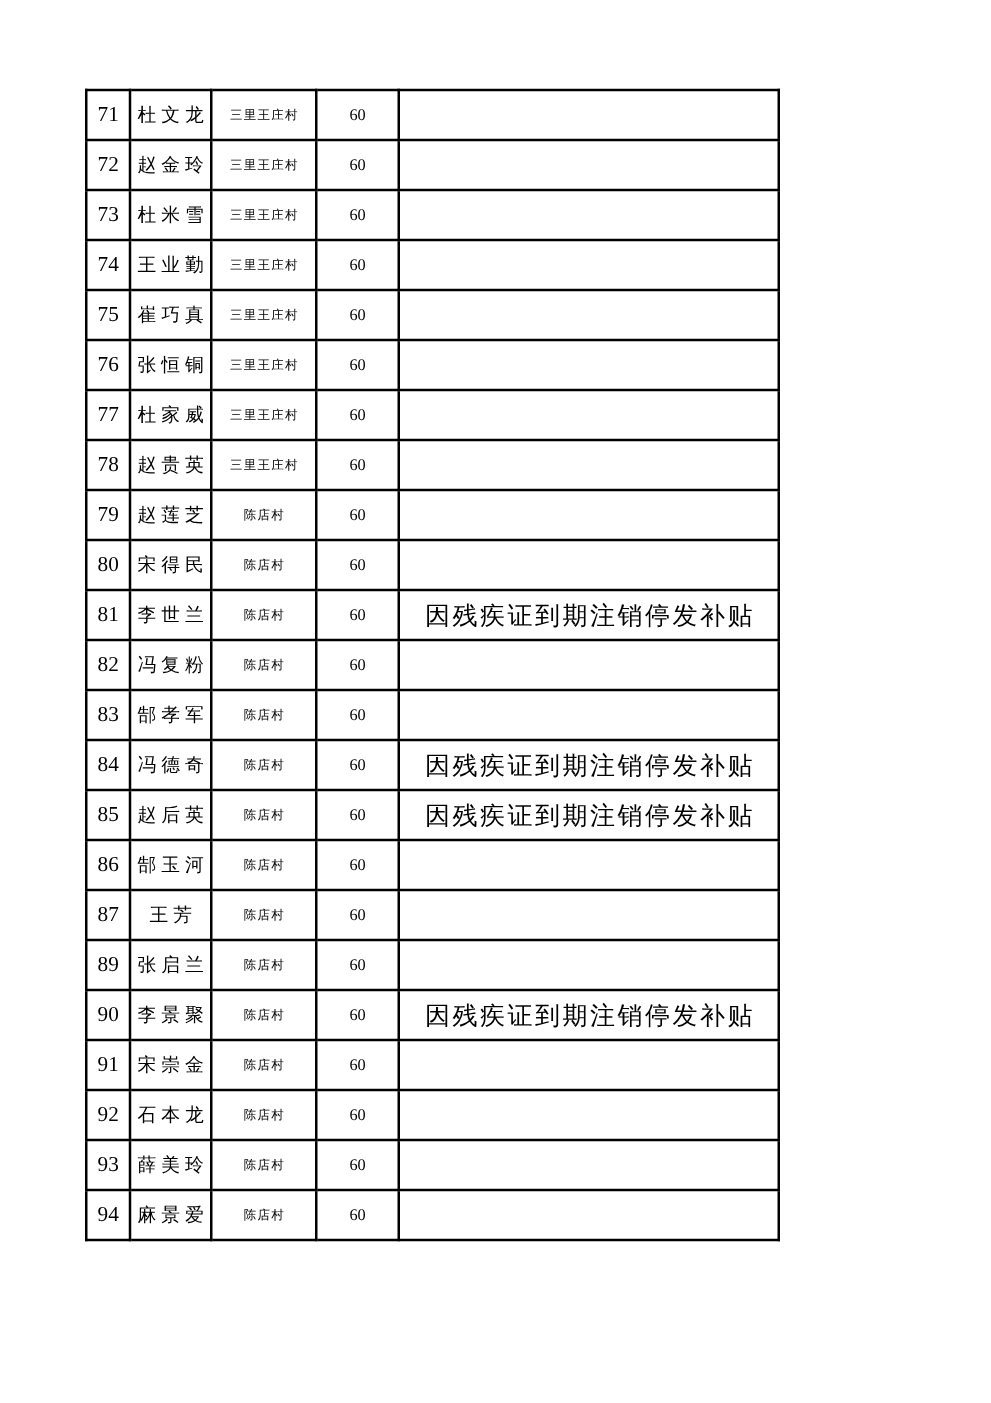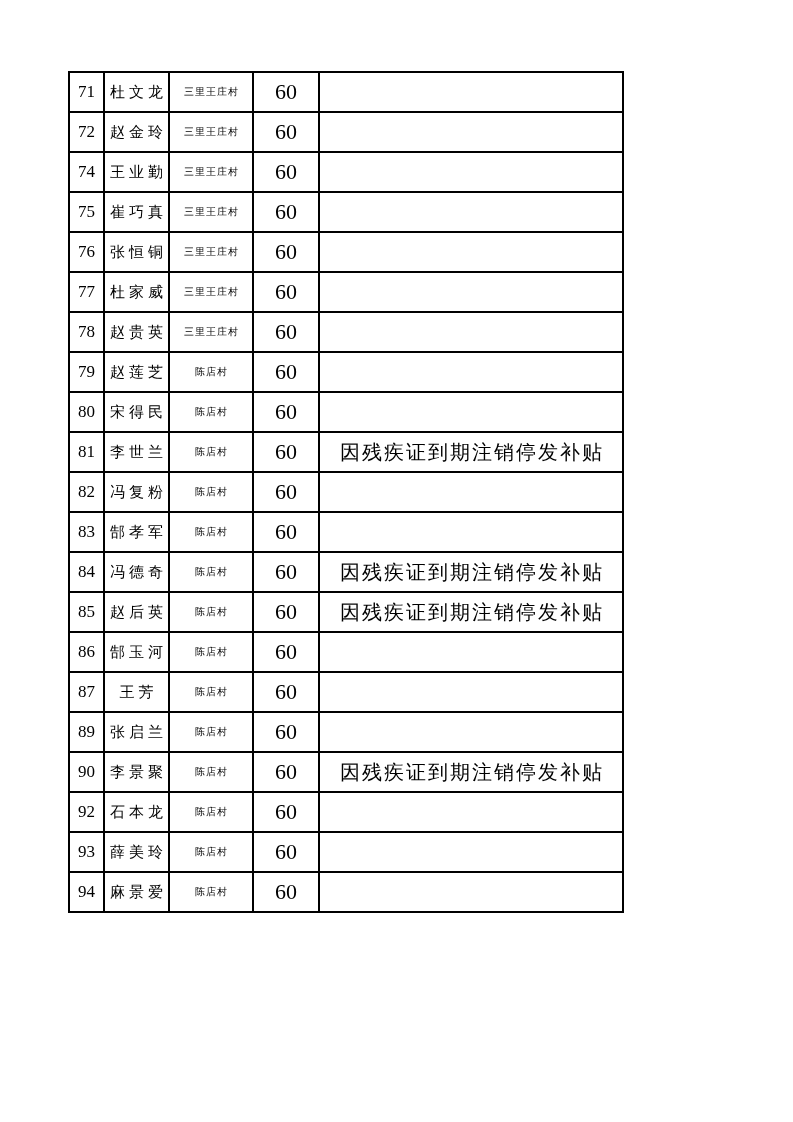--- a/index.html
+++ b/index.html
@@ -41,21 +41,21 @@
     letter-spacing: 4px;
     padding-left: 4px;
     margin-top: 15px;
   }
   td.cell-village {
     font-size: 10px;
     letter-spacing: 1px;
     padding-left: 1px;
   }
   td.cell-amount {
-    font-size: 22px;
+    font-size: 13px;
     font-family: "Liberation Serif", "DejaVu Serif", serif;
   }
   td.cell-remark {
     font-size: 20px;
     letter-spacing: 2px;
     padding-left: 2px;
   }
 </style>
 </head>
 <body>
@@ -78,20 +78,27 @@
           <td class="cell-remark"></td>
         </tr>
         <tr>
           <td class="cell-no">72</td>
           <td class="cell-name">赵金玲</td>
           <td class="cell-village">三里王庄村</td>
           <td class="cell-amount">60</td>
           <td class="cell-remark"></td>
         </tr>
         <tr>
+          <td class="cell-no">73</td>
+          <td class="cell-name">杜米雪</td>
+          <td class="cell-village">三里王庄村</td>
+          <td class="cell-amount">60</td>
+          <td class="cell-remark"></td>
+        </tr>
+        <tr>
           <td class="cell-no">74</td>
           <td class="cell-name">王业勤</td>
           <td class="cell-village">三里王庄村</td>
           <td class="cell-amount">60</td>
           <td class="cell-remark"></td>
         </tr>
         <tr>
           <td class="cell-no">75</td>
           <td class="cell-name">崔巧真</td>
           <td class="cell-village">三里王庄村</td>
@@ -188,20 +195,27 @@
           <td class="cell-village">陈店村</td>
           <td class="cell-amount">60</td>
           <td class="cell-remark"></td>
         </tr>
         <tr>
           <td class="cell-no">90</td>
           <td class="cell-name">李景聚</td>
           <td class="cell-village">陈店村</td>
           <td class="cell-amount">60</td>
           <td class="cell-remark">因残疾证到期注销停发补贴</td>
+        </tr>
+        <tr>
+          <td class="cell-no">91</td>
+          <td class="cell-name">宋崇金</td>
+          <td class="cell-village">陈店村</td>
+          <td class="cell-amount">60</td>
+          <td class="cell-remark"></td>
         </tr>
         <tr>
           <td class="cell-no">92</td>
           <td class="cell-name">石本龙</td>
           <td class="cell-village">陈店村</td>
           <td class="cell-amount">60</td>
           <td class="cell-remark"></td>
         </tr>
         <tr>
           <td class="cell-no">93</td>

